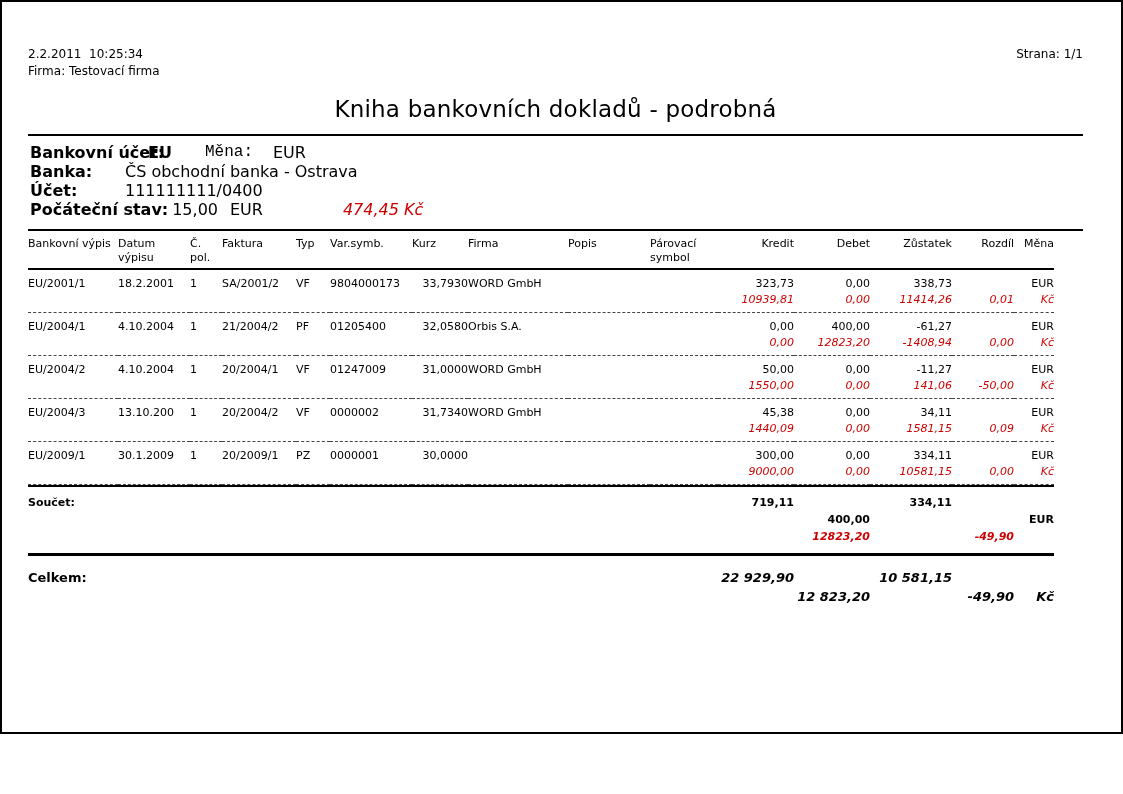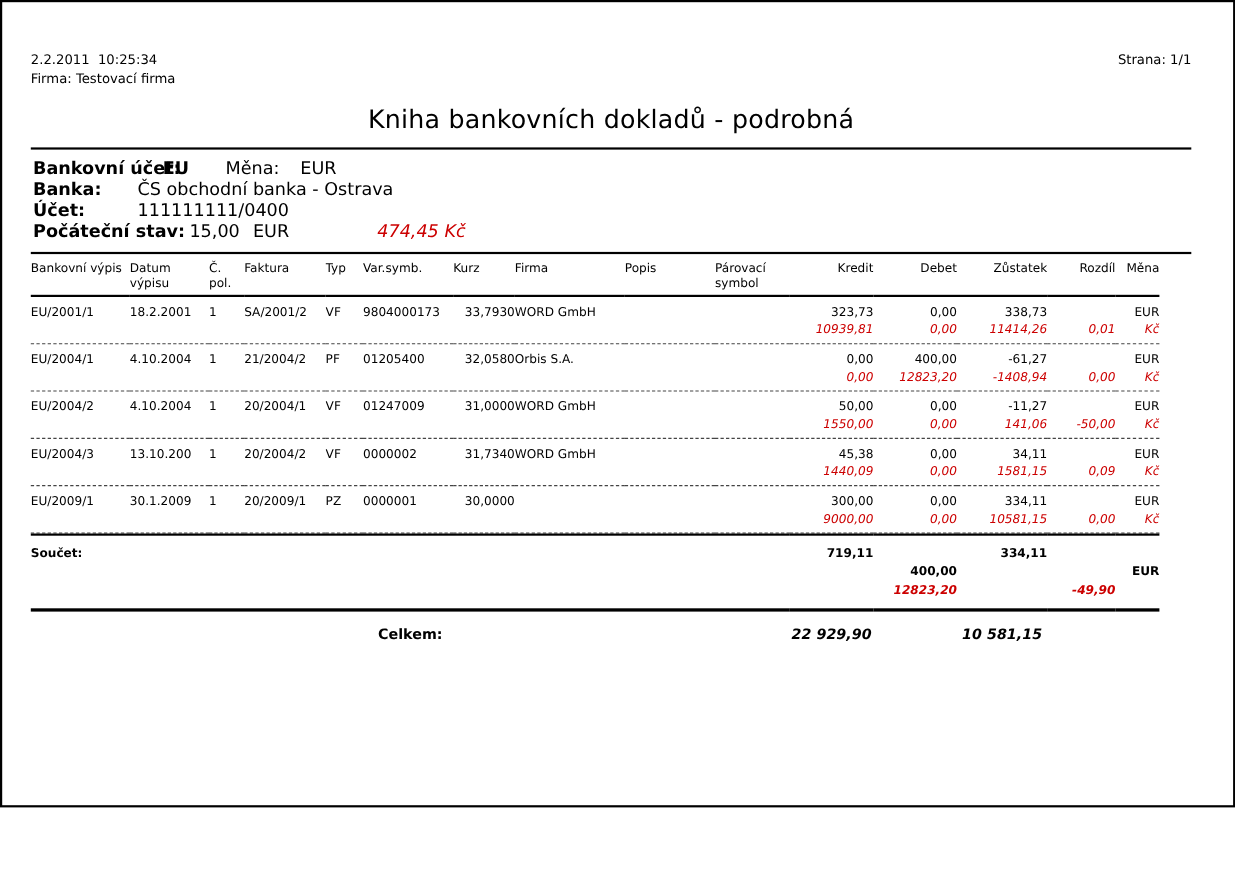--- a/index.html
+++ b/index.html
@@ -27,21 +27,21 @@
     margin: 16px 0 12px 0; letter-spacing: 0.2px;
   }
   .rule { border-top: 2px solid #000; height: 0; }
   
   .account-block { font-size: 16px; padding: 7px 0 10px 2px; }
   .account-block .arow { display: flex; line-height: 19px; white-space: pre; }
   .b { font-weight: bold; }
   .w118 { display: inline-block; width: 118px; }
   .w95  { display: inline-block; width: 95px; }
   .w57  { display: inline-block; width: 57px; }
-  .w68  { display: inline-block; width: 68px; }
+  .w68  { display: inline-block; width: 68px; font-family: Liberation Mono, monospace; }
   .bal-amount { display: inline-block; width: 70px; text-align: right; }
   .bal-cur { margin-left: 12px; }
   .red-italic { color: var(--red); font-style: italic; }
   .init-czk { margin-left: 80px; }
   
   table.book {
     width: 1026px;
     border-collapse: separate; border-spacing: 0;
     table-layout: fixed;
     font-size: 11px;
@@ -67,21 +67,21 @@
     border-bottom: 1px dashed #444;
     padding-bottom: 5px;
   }
   
   tr.sou td { font-weight: bold; font-size: 11px; line-height: 15px; }
   tr.sou-1 td { border-top: 2px solid #000; padding-top: 8px; }
   tr.sou-red td { color: var(--red); font-style: italic; }
   tr.sou-4 td { border-bottom: 3px solid #000; padding-bottom: 9px; }
   tr.spacer td { height: 12px; border: none; }
   
-  tr.cel td { font-weight: bold; font-size: 13px; line-height: 17px; text-align: center; }
+  tr.cel td { font-weight: bold; font-size: 13px; line-height: 17px; }
   tr.cel td.num { font-style: italic; }
   .sum-label { text-align: left; }
 </style>
 </head>
 <body style="--red: #cc0000;">
 
 <div class="page">
 
   <div class="top-meta">
     <div class="left">
@@ -358,16 +358,24 @@
           <td colspan="15"></td>
         </tr>
       <tr class="cel">
         <td colspan="10" class="sum-label">Celkem:</td>
         <td class="num">22 929,90</td>
         <td class="num"></td>
         <td class="num">10 581,15</td>
         <td class="num"></td>
         <td class="num"></td>
       </tr>
+      <tr class="cel">
+        <td colspan="10"></td>
+        <td class="num"></td>
+        <td class="num">12 823,20</td>
+        <td class="num"></td>
+        <td class="num">-49,90</td>
+        <td class="num">Kč</td>
+      </tr>
     </tbody>
   </table>
 
 </div>
 
 </body></html>

